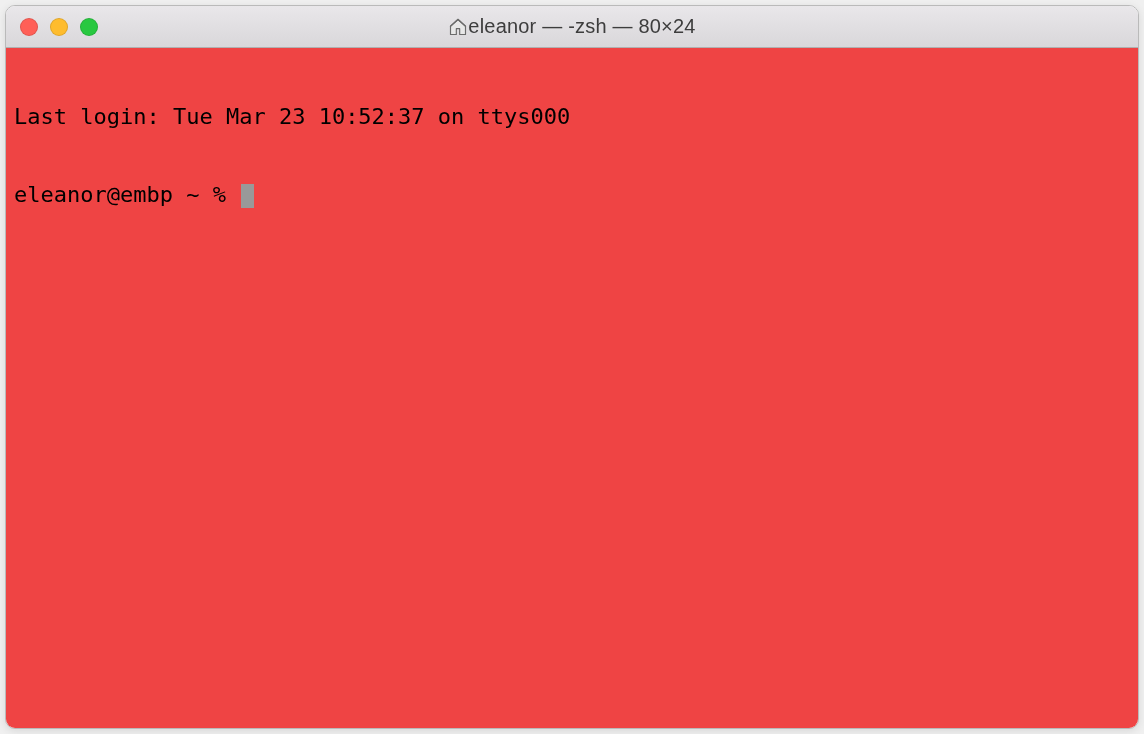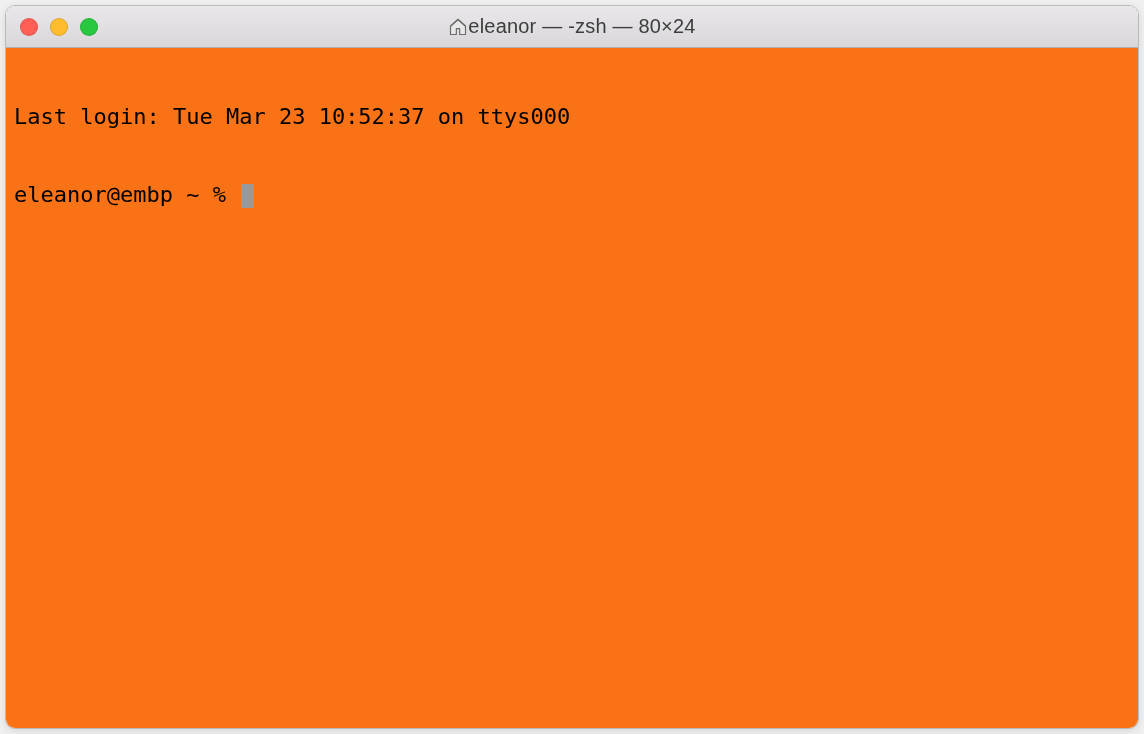--- a/index.html
+++ b/index.html
@@ -65,21 +65,21 @@
       font-weight: 400;
       letter-spacing: 0.2px;
     }
     .home-icon svg {
       width: 20px;
       height: 20px;
       display: block;
     }
     .terminal-body {
       flex: 1;
-      background: #f97316;
+      background: #ef4444;
       padding: 4px 8px;
       font-family: "SF Mono", "Menlo", "Monaco", "Consolas", monospace;
       font-size: 22px;
       line-height: 26px;
       color: #000000;
       white-space: pre;
       overflow: hidden;
     }
     .term-line {
       display: block;

